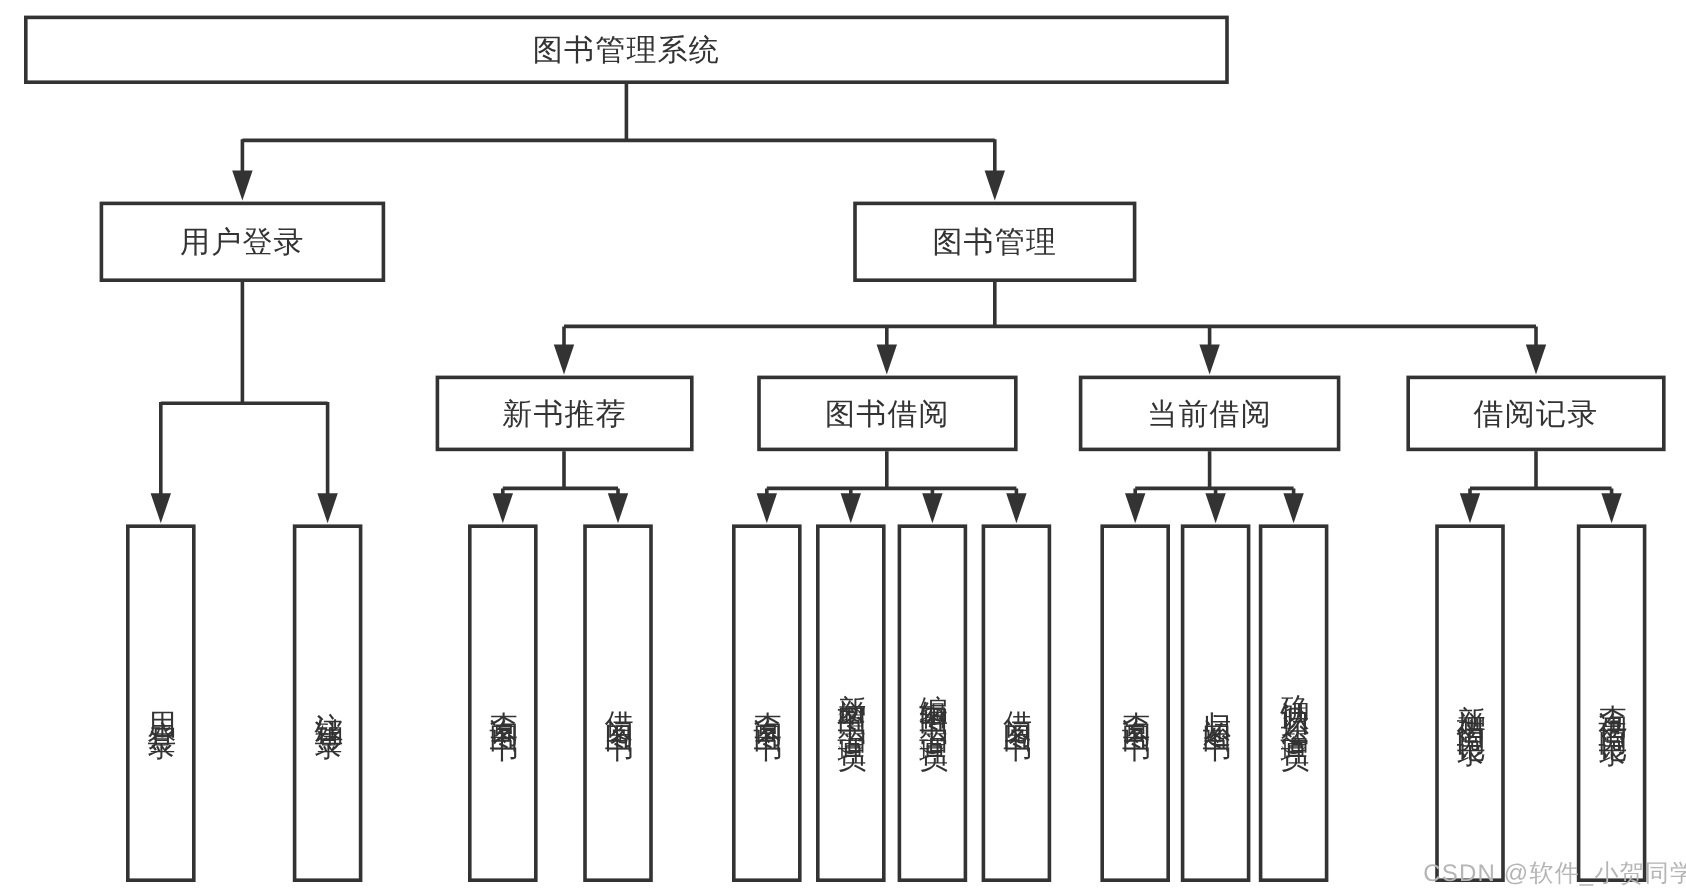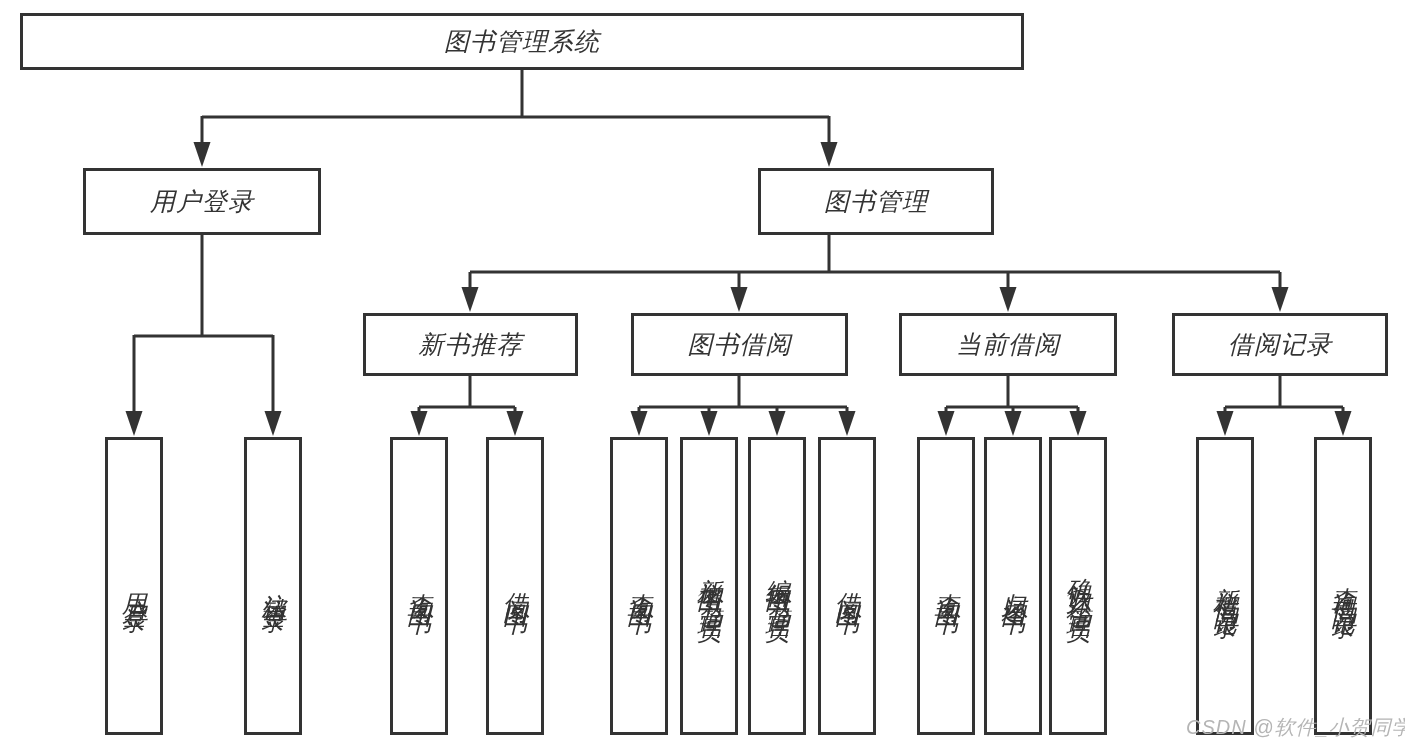--- a/index.html
+++ b/index.html
@@ -10,21 +10,20 @@
   }
   html, body { margin: 0; padding: 0; background: var(--bg); }
   .stage {
     position: relative;
     width: 1405px;
     height: 747px;
     background: var(--bg);
     font-family: "Liberation Sans", "DejaVu Sans", sans-serif;
     color: var(--text);
     overflow: hidden;
-    font-style: italic;
   }
   .connectors {
     position: absolute;
     left: 0; top: 0;
     width: 1405px; height: 747px;
   }
   .connectors path.link {
     fill: none;
     stroke: var(--line);
     stroke-width: 3;
@@ -101,21 +100,21 @@
       <polygon class="arrow" points="1004.5,411 1021.5,411 1013,436"></polygon>
       <polygon class="arrow" points="1069.5,411 1086.5,411 1078,436"></polygon>
       <polygon class="arrow" points="1216.5,411 1233.5,411 1225,436"></polygon>
       <polygon class="arrow" points="1334.5,411 1351.5,411 1343,436"></polygon>
     </g>
   </svg>
 
   <div class="node" style="left:20px; top:13px; width:1004px; height:57px;">图书管理系统</div>
 
   <div class="node" style="left:83px; top:168px; width:238px; height:67px;">用户登录</div>
-  <div class="node" style="left:711px; top:168px; width:236px; height:67px;margin-left:47px;">图书管理</div>
+  <div class="node" style="left:711px; top:168px; width:236px; height:67px;">图书管理</div>
 
   <div class="node" style="left:631px; top:313px; width:217px; height:63px;">图书借阅</div>
   <div class="node" style="left:363px; top:313px; width:215px; height:63px;">新书推荐</div>
   <div class="node" style="left:1172px; top:313px; width:216px; height:63px;">借阅记录</div>
   <div class="node" style="left:899px; top:313px; width:218px; height:63px;">当前借阅</div>
 
   <div class="node vertical" style="left:105px; top:437px; width:58px; height:298px;">用户登录</div>
   <div class="node vertical" style="left:244px; top:437px; width:58px; height:298px;">注销登录</div>
 
   <div class="node vertical" style="left:390px; top:437px; width:58px; height:298px;">查询图书</div>

